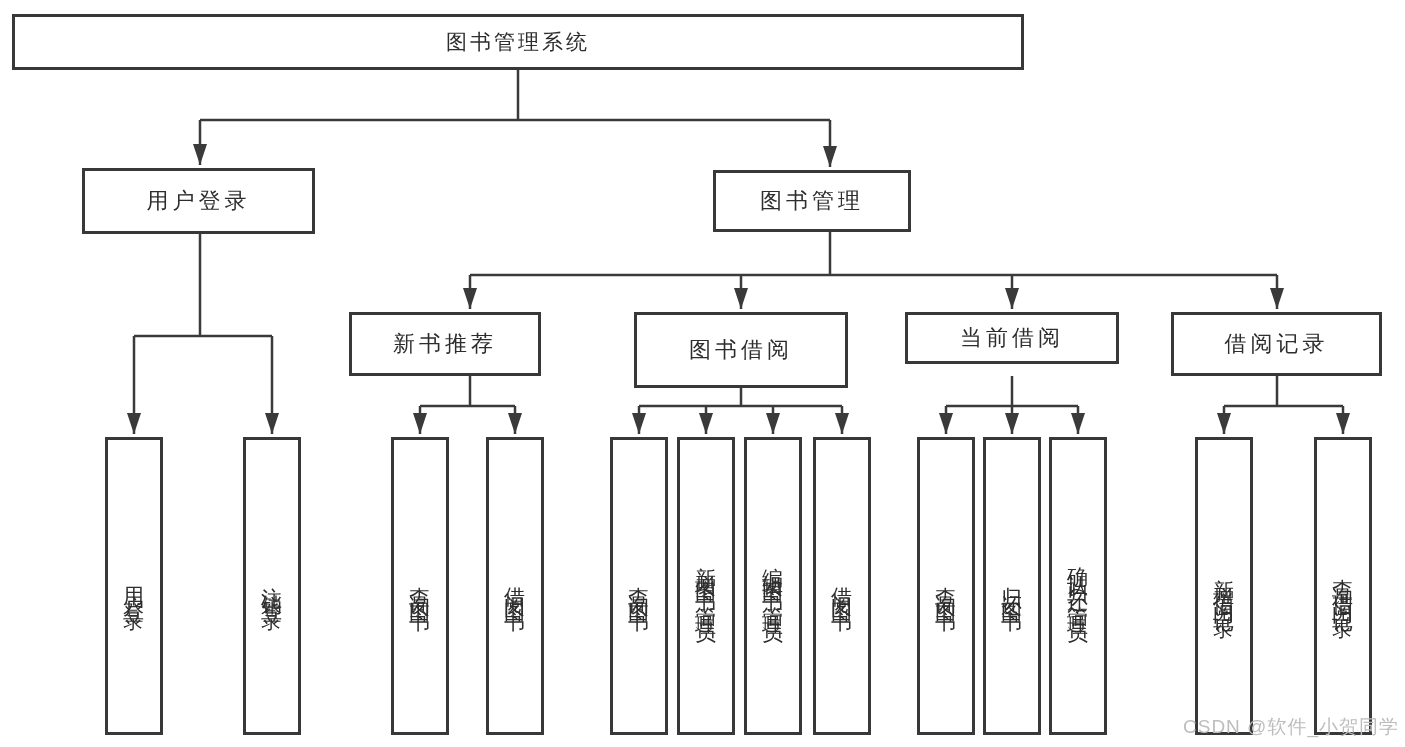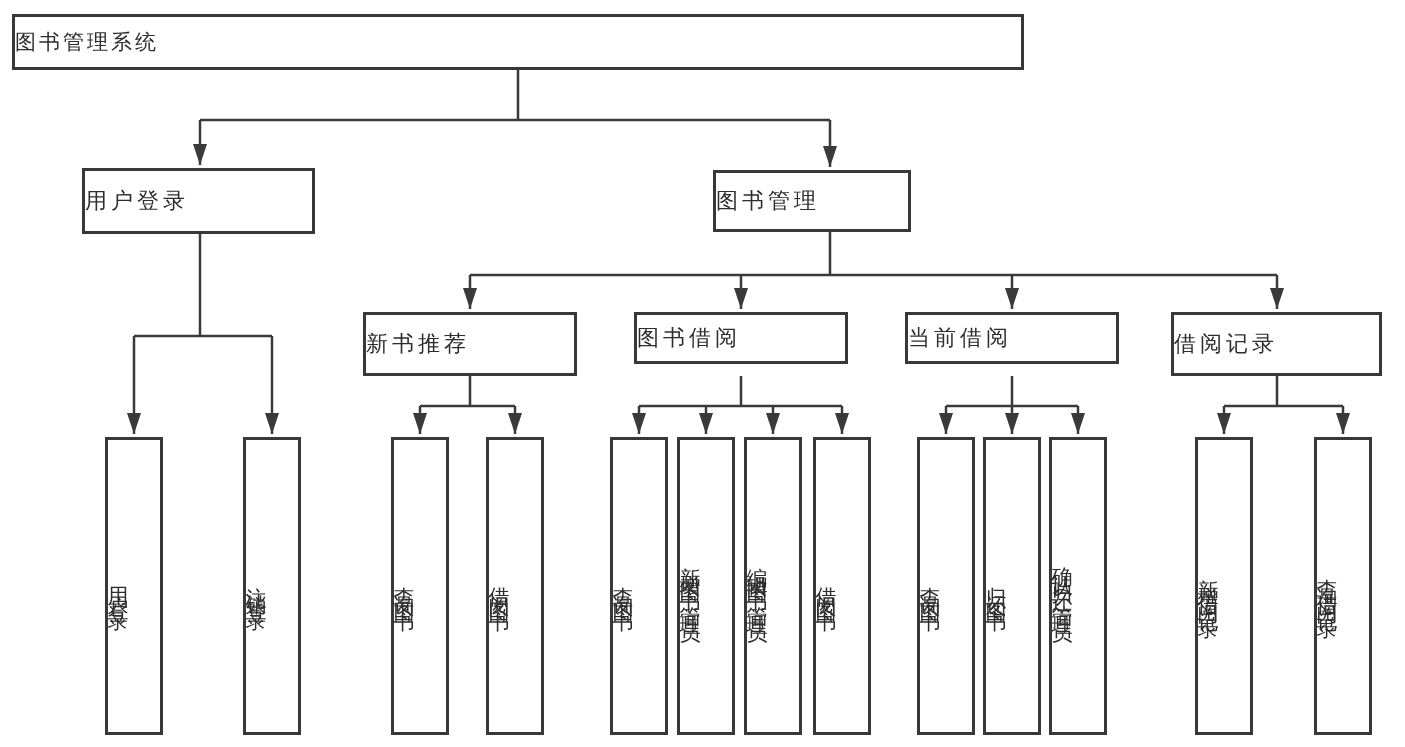--- a/index.html
+++ b/index.html
@@ -33,20 +33,21 @@
     stroke-width: 2.5;
     fill: none;
   }
   .box {
     position: absolute;
     box-sizing: border-box;
     border: 3px solid #383838;
     background: #ffffff;
     display: flex;
     align-items: center;
+    justify-content: center;
     color: #2d2d2d;
   }
   .hlabel {
     font-size: 22px;
     letter-spacing: 4px;
     white-space: nowrap;
     color: #2d2d2d;
   }
   .root .hlabel {
     font-size: 21px;
@@ -127,24 +128,24 @@
     <span class="hlabel">图书管理系统</span>
   </div>
 
   <div class="box" style="left:82px; top:168px; width:233px; height:66px">
     <span class="hlabel">用户登录</span>
   </div>
   <div class="box" style="left:713px; top:170px; width:198px; height:62px">
     <span class="hlabel">图书管理</span>
   </div>
 
-  <div class="box" style="left:363px; top:312px; width:214px; height:64px">
+  <div class="box" style="left:349px; top:312px; width:192px; height:64px">
     <span class="hlabel">新书推荐</span>
   </div>
-  <div class="box" style="left:634px; top:312px; width:214px; height:52px">
+  <div class="box" style="left:634px; top:312px; width:214px; height:76px">
     <span class="hlabel">图书借阅</span>
   </div>
   <div class="box" style="left:905px; top:312px; width:214px; height:52px">
     <span class="hlabel">当前借阅</span>
   </div>
   <div class="box" style="left:1171px; top:312px; width:211px; height:64px">
     <span class="hlabel">借阅记录</span>
   </div>
 
   <div class="box vbox" style="left:105px; top:437px">
@@ -184,13 +185,14 @@
     <span class="vlabel">确认归还（管理员）</span>
   </div>
 
   <div class="box vbox" style="left:1195px; top:437px">
     <span class="vlabel">新增借阅记录</span>
   </div>
   <div class="box vbox" style="left:1314px; top:437px">
     <span class="vlabel">查询借阅记录</span>
   </div>
 
+  <div id="watermark">CSDN @软件_小贺同学</div>
 </div>
 
 </body></html>

